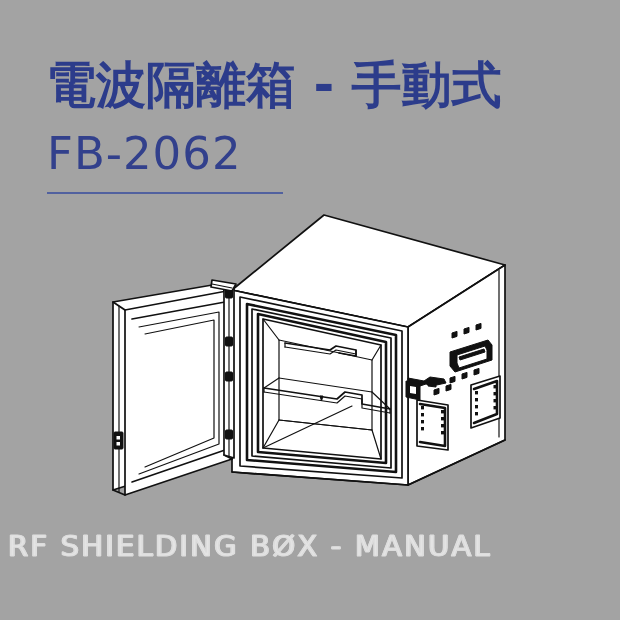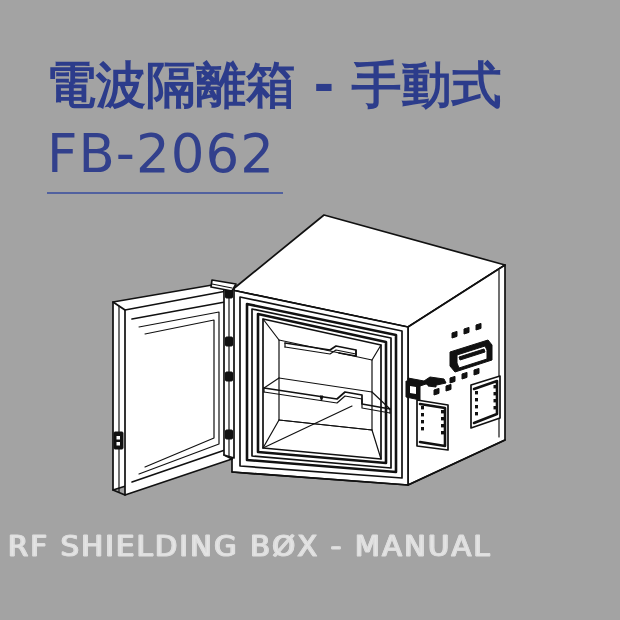--- a/index.html
+++ b/index.html
@@ -32,21 +32,21 @@
     font-weight: 700;
     color: #2c3c8b;
     letter-spacing: 0px;
     white-space: nowrap;
     font-family: "DejaVu Sans", "Liberation Sans", sans-serif;
   }
   #model-number {
     position: absolute;
     left: 47px;
     top: 128px;
-    font-size: 53px;
+    font-size: 45px;
     line-height: 52px;
     font-weight: 400;
     color: #32408c;
     letter-spacing: 1px;
     white-space: nowrap;
     font-family: "DejaVu Sans", "Liberation Sans", sans-serif;
   }
   #title-rule {
     position: absolute;
     left: 47px;

